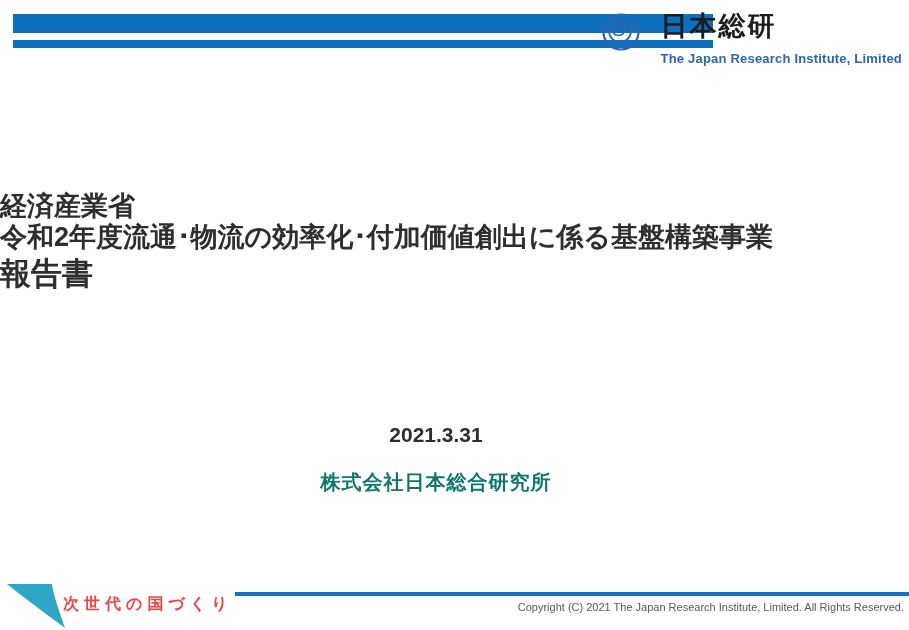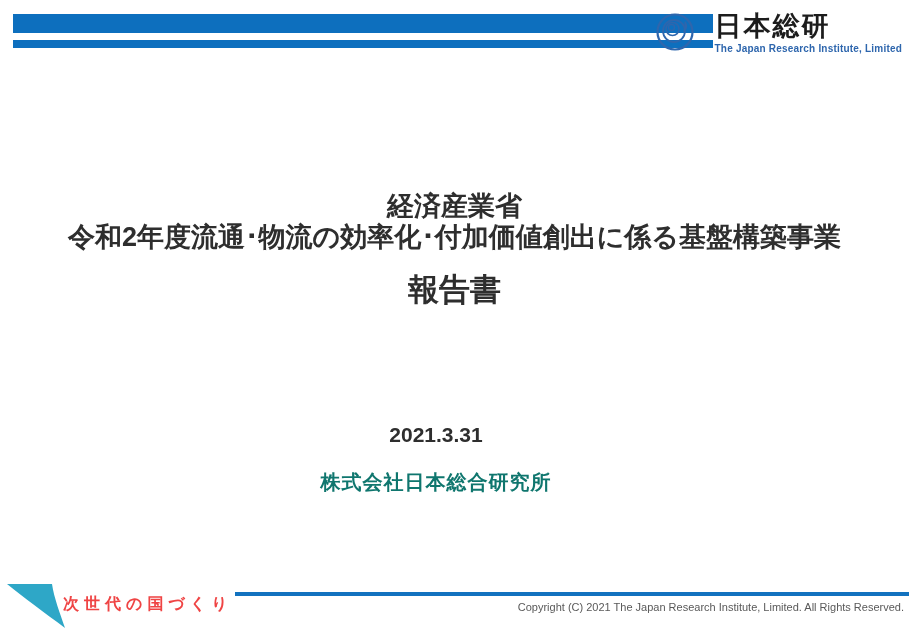--- a/index.html
+++ b/index.html
@@ -10,26 +10,26 @@
   }
   
   .top-bar-thick{position:absolute;left:13px;top:14px;width:700px;height:19px;background:#0d6fbe;}
   .top-bar-thin{position:absolute;left:13px;top:40px;width:700px;height:8px;background:#0d6fbe;}
 
   
   .logo{position:absolute;top:11px;right:7px;display:flex;align-items:flex-start;gap:20px;}
   .logo-icon{width:40px;height:40px;margin-top:1px;}
   .logo-text-col{display:flex;flex-direction:column;align-items:flex-start;}
   .logo-ja{font-size:27px;font-weight:bold;color:#1c1c1c;letter-spacing:2px;line-height:30px;white-space:nowrap;}
-  .logo-en{font-size:10px;font-weight:bold;color:#2e66ad;letter-spacing:0.2px;margin-top:2px;white-space:nowrap;}
+  .logo-en{font-size:13px;font-weight:bold;color:#2e66ad;letter-spacing:0.2px;margin-top:10px;white-space:nowrap;}
 
   
-  .title-block{position:absolute;left:0;top:191px;width:909px;text-align:center;}
+  .title-block{position:absolute;left:0;top:191px;width:909px;text-align:left;}
   .title-line{font-size:27px;font-weight:bold;line-height:31px;color:#2e2e2e;letter-spacing:0px;white-space:nowrap;}
-  .report-label{font-size:31px;font-weight:bold;color:#2e2e2e;margin-top:16px;}
+  .report-label{font-size:31px;font-weight:bold;color:#2e2e2e;}
 
   
   .meta-block{position:absolute;left:0;top:423px;width:872px;text-align:center;}
   .date-text{font-size:21px;font-weight:bold;color:#2e2e2e;}
   .company-text{font-size:20px;font-weight:bold;color:#0f766e;margin-top:22px;letter-spacing:1px;}
 
   
   .footer-divider{position:absolute;left:235px;top:592px;width:674px;height:4px;background:#1272bf;}
   .footer-shape{position:absolute;left:7px;top:583px;width:60px;height:46px;}
   .footer-slogan{position:absolute;left:63px;top:594px;font-size:16px;font-weight:bold;color:#ef4444;letter-spacing:5px;white-space:nowrap;}

